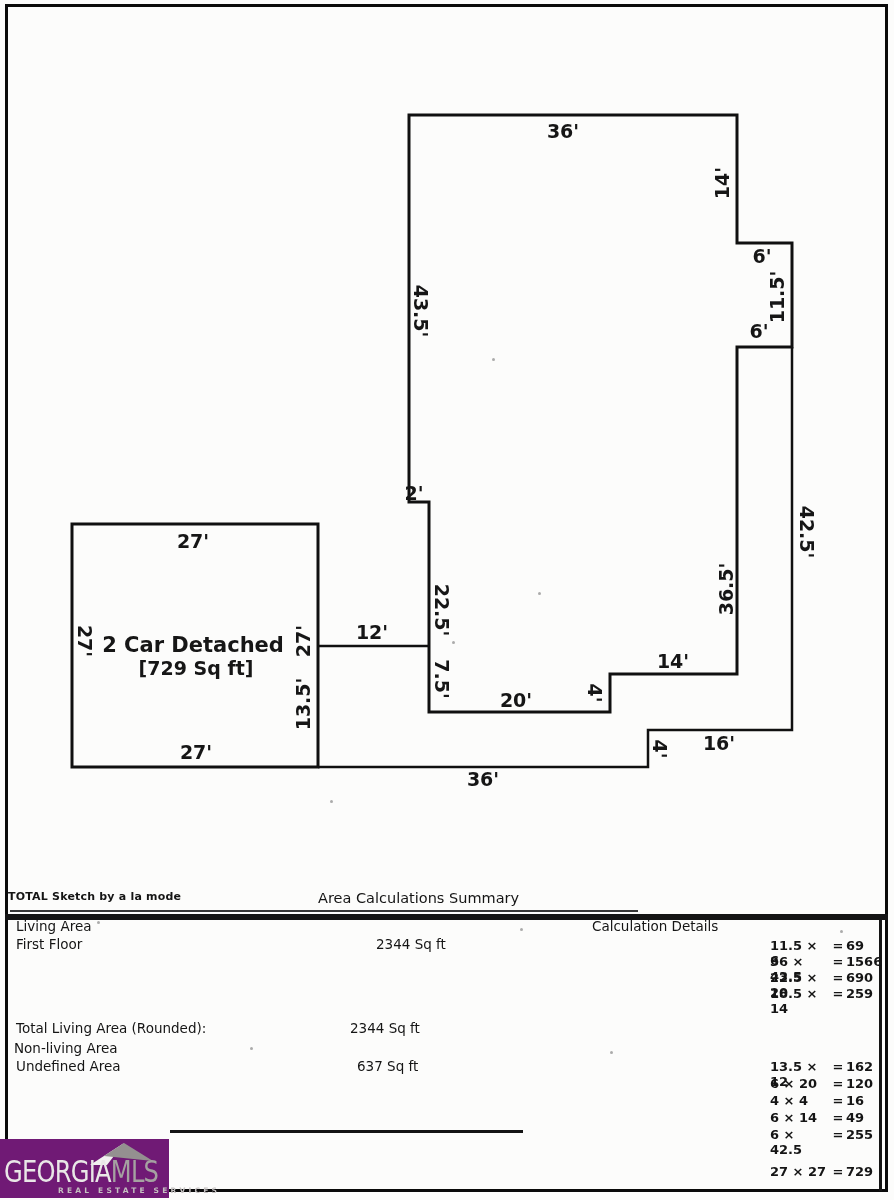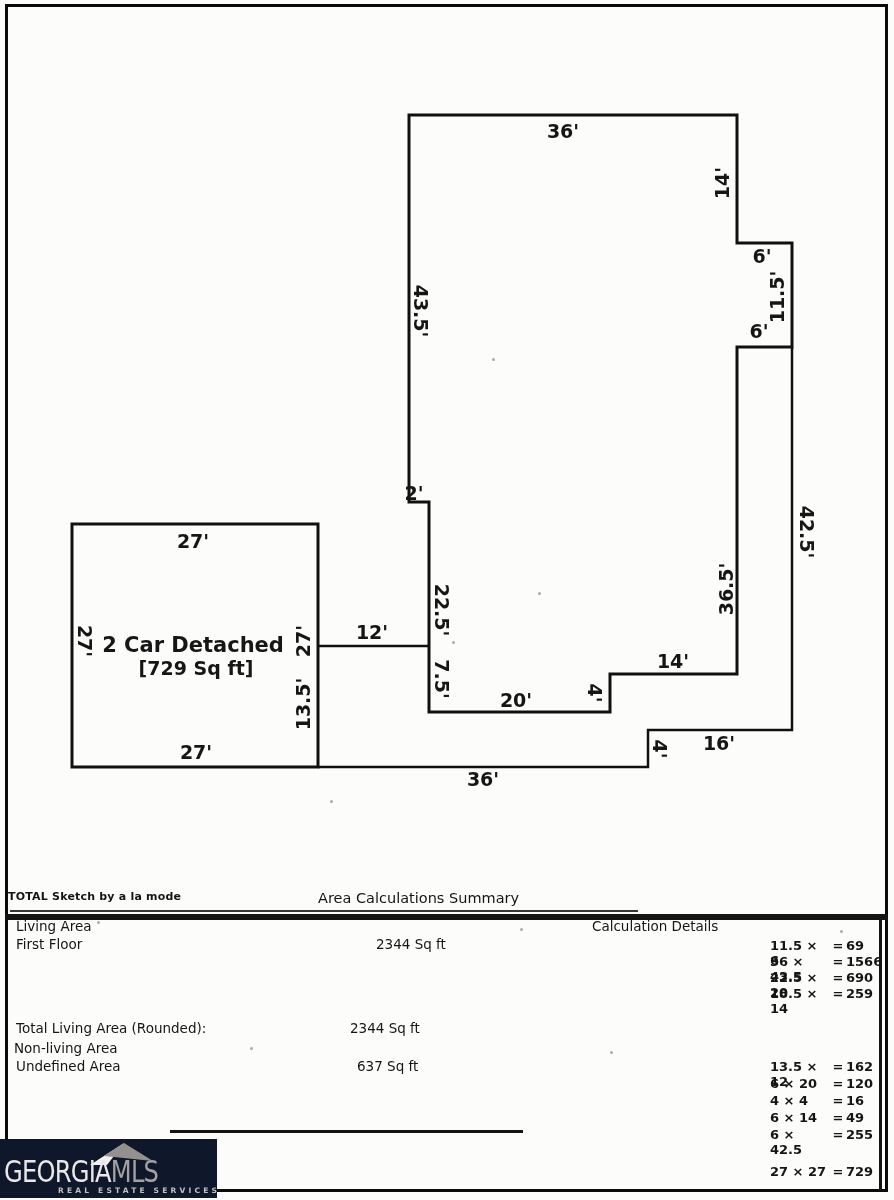--- a/index.html
+++ b/index.html
@@ -16,21 +16,21 @@
   
   .t{position:absolute;font-size:13.5px;white-space:nowrap;}
   .b{font-weight:normal;}
   .rule{position:absolute;background:#141414;}
   .calc{position:absolute;left:770px;width:112px;display:flex;font-size:13px;font-weight:700;}
   .calc .expr{flex:1;text-align:left;}
   .calc .eq{width:16px;text-align:center;}
   .calc .res{width:36px;}
   .small-note{position:absolute;font-size:11px;font-weight:600;letter-spacing:.2px;}
   
-  .logo{position:absolute;left:0;top:1139px;width:169px;height:59px;background:#0f172a;z-index:5;padding-left:48px;}
+  .logo{position:absolute;left:0;top:1139px;width:169px;height:59px;background:#701a75;z-index:5;}
   .logo .brand{position:absolute;left:4px;top:15px;display:flex;align-items:baseline;
                transform:scaleX(.78);transform-origin:left center;
                font-size:31px;letter-spacing:-1px;line-height:34px;font-weight:400;}
   .logo .p1{color:#e9e7e7;}
   .logo .p2{color:#a5a1a1;}
   .logo .tagline{position:absolute;left:10px;top:47px;font-size:7.5px;letter-spacing:3.2px;
                  color:#c4c0c0;font-weight:600;white-space:nowrap;margin-left:48px;}
   .logo svg{position:absolute;left:0;top:0;}
   .dot{position:absolute;width:3px;height:3px;background:#4a4a4a;border-radius:50%;opacity:.45;}
 </style>

